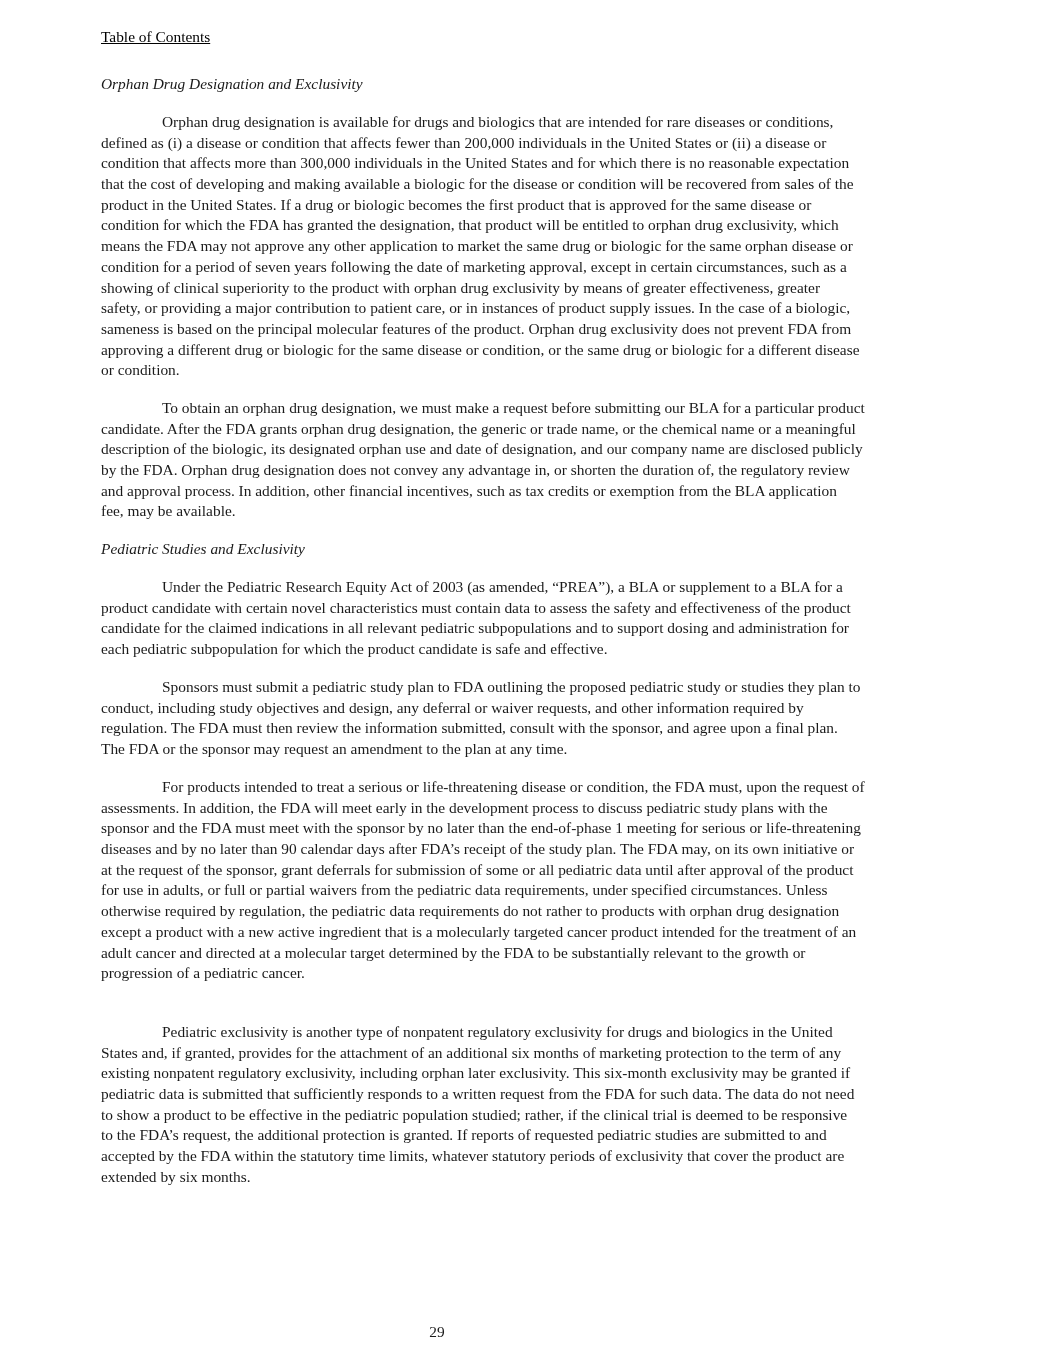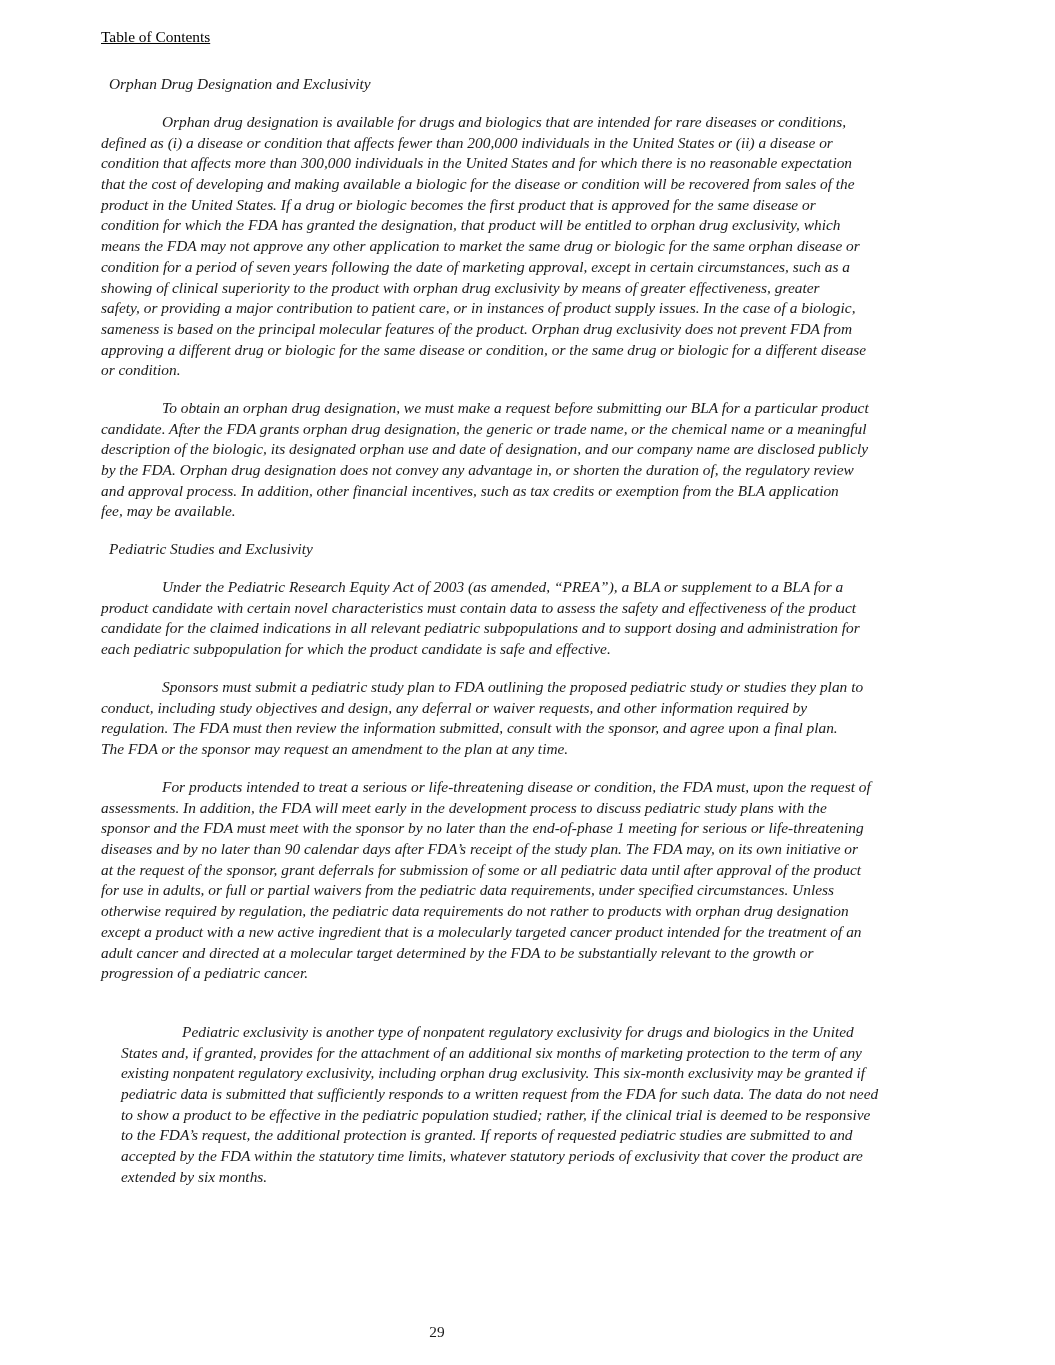--- a/index.html
+++ b/index.html
@@ -25,33 +25,31 @@
       font-size: 15.4px;
       line-height: 20px;
       cursor: pointer;
     }
     .heading {
       position: absolute;
       left: 101px;
       font-style: italic;
       line-height: 20px;
       white-space: nowrap;
-      margin-left: 8px;
     }
     .para {
       position: absolute;
       left: 101px;
       width: 860px;
     }
     .line {
       display: block;
       height: 20.7px;
       line-height: 20.7px;
       white-space: nowrap;
-      font-style: italic;
     }
     .line.first {
       padding-left: 61px;
     }
     .page-number {
       position: absolute;
       left: 0;
       width: 874px;
       top: 1322px;
       text-align: center;
@@ -112,24 +110,24 @@
     <span class="line">sponsor and the FDA must meet with the sponsor by no later than the end-of-phase 1 meeting for serious or life-threatening</span>
     <span class="line">diseases and by no later than 90 calendar days after FDA’s receipt of the study plan. The FDA may, on its own initiative or</span>
     <span class="line">at the request of the sponsor, grant deferrals for submission of some or all pediatric data until after approval of the product</span>
     <span class="line">for use in adults, or full or partial waivers from the pediatric data requirements, under specified circumstances. Unless</span>
     <span class="line">otherwise required by regulation, the pediatric data requirements do not rather to products with orphan drug designation</span>
     <span class="line">except a product with a new active ingredient that is a molecularly targeted cancer product intended for the treatment of an</span>
     <span class="line">adult cancer and directed at a molecular target determined by the FDA to be substantially relevant to the growth or</span>
     <span class="line">progression of a pediatric cancer.</span>
   </div>
 
-<div class="para" style="top:1022px;margin-left:20px;">
+<div class="para" style="top:1022px;">
     <span class="line first">Pediatric exclusivity is another type of nonpatent regulatory exclusivity for drugs and biologics in the United</span>
     <span class="line">States and, if granted, provides for the attachment of an additional six months of marketing protection to the term of any</span>
-    <span class="line">existing nonpatent regulatory exclusivity, including orphan drug exclusivity. This six-month exclusivity may be granted if</span>
+    <span class="line">existing nonpatent regulatory exclusivity, including orphan later exclusivity. This six-month exclusivity may be granted if</span>
     <span class="line">pediatric data is submitted that sufficiently responds to a written request from the FDA for such data. The data do not need</span>
     <span class="line">to show a product to be effective in the pediatric population studied; rather, if the clinical trial is deemed to be responsive</span>
     <span class="line">to the FDA’s request, the additional protection is granted. If reports of requested pediatric studies are submitted to and</span>
     <span class="line">accepted by the FDA within the statutory time limits, whatever statutory periods of exclusivity that cover the product are</span>
     <span class="line">extended by six months.</span>
   </div>
 
 <div class="page-number">29</div>
 
 </body></html>

